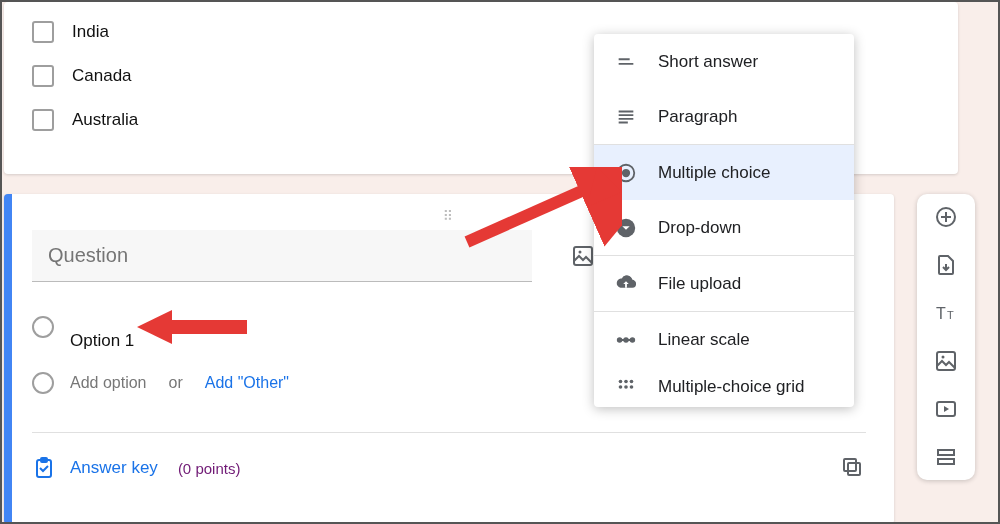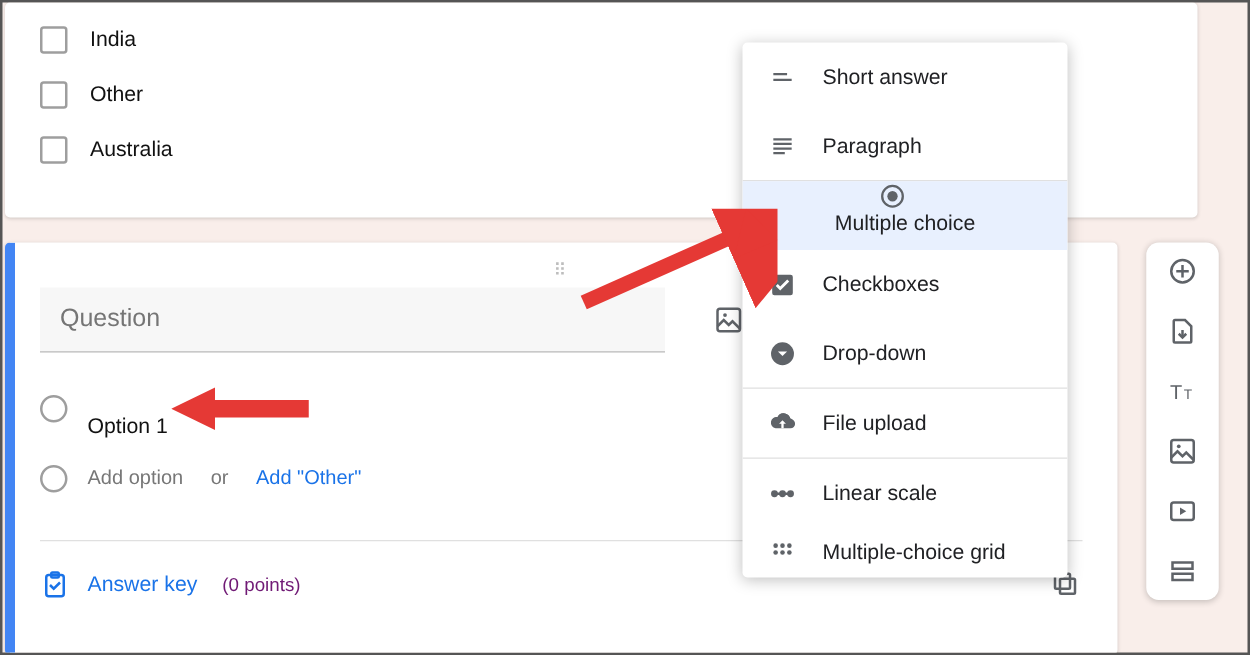--- a/index.html
+++ b/index.html
@@ -26,21 +26,21 @@
   .divider { border: none; border-top: 1px solid #e0e0e0; margin: 34px 0 0 0; }
   .footer-row { display: flex; align-items: center; margin-top: 22px; gap: 14px; }
   .clip-icon { width: 24px; height: 24px; }
   .ans-key { color: #1a73e8; font-size: 17px; cursor: pointer; }
   .points { color: #701a75; font-size: 15px; margin-left: 6px; }
   .copy-btn { margin-left: auto; width: 26px; height: 26px; color: #5f6368; cursor: pointer; }
 
   
   .dropdown { position: absolute; left: 592px; top: 32px; width: 260px; background: #fff; box-shadow: 0 2px 12px rgba(0,0,0,0.25); border-radius: 4px; overflow: hidden; }
   .dd-item { display: flex; align-items: center; height: 55px; padding: 0 20px; cursor: pointer; }
-  .dd-item.selected { background: #e8f0fe; flex-direction: column; }
+  .dd-item.selected { background: #e8f0fe; }
   .dd-sep { border-top: 1px solid #e0e0e0; }
   .dd-icon { width: 24px; height: 24px; margin-right: 20px; display: flex; align-items: center; justify-content: center; color: #5f6368; }
   .dd-label { font-size: 17px; color: #202124; }
 
   
   .side-toolbar { position: absolute; left: 915px; top: 192px; width: 58px; background: #fff; border-radius: 10px; box-shadow: 0 1px 5px rgba(0,0,0,0.2); padding: 10px 0; display: flex; flex-direction: column; align-items: center; gap: 22px; }
   .tb-btn { width: 26px; height: 26px; color: #5f6368; cursor: pointer; display:flex; align-items:center; justify-content:center; }
 
   
   .arrow { position: absolute; pointer-events: none; }
@@ -51,21 +51,21 @@
 
 <div class="main-area">
 
   <div class="card prev-card">
     <div class="check-row">
       <div class="checkbox-empty"></div>
       <span class="check-label">India</span>
     </div>
     <div class="check-row">
       <div class="checkbox-empty"></div>
-      <span class="check-label">Other</span>
+      <span class="check-label">Canada</span>
     </div>
     <div class="check-row">
       <div class="checkbox-empty"></div>
       <span class="check-label">Australia</span>
     </div>
   </div>
 
   <div class="card active-card">
     <div class="drag-dots">⠿</div>
     <div class="q-row">
@@ -135,29 +135,20 @@
     </div>
     <div class="dd-sep"></div>
     <div class="dd-item selected">
       <div class="dd-icon">
           <svg viewBox="0 0 24 24" width="22" height="22">
             <circle cx="12" cy="12" r="9" fill="none" stroke="#5f6368" stroke-width="2"></circle>
             <circle cx="12" cy="12" r="4.5" fill="#5f6368"></circle>
           </svg>
         </div>
       <span class="dd-label">Multiple choice</span>
-    </div>
-    <div class="dd-item">
-      <div class="dd-icon">
-          <svg viewBox="0 0 24 24" width="22" height="22">
-            <rect x="3" y="3" width="18" height="18" rx="2" fill="#5f6368"></rect>
-            <path d="M7 12l3 3 7-7" stroke="#fff" stroke-width="2.5" fill="none"></path>
-          </svg>
-        </div>
-      <span class="dd-label">Checkboxes</span>
     </div>
     <div class="dd-item">
       <div class="dd-icon">
           <svg viewBox="0 0 24 24" width="22" height="22">
             <circle cx="12" cy="12" r="10" fill="#5f6368"></circle>
             <path d="M8 10l4 4 4-4" fill="#fff"></path>
           </svg>
         </div>
       <span class="dd-label">Drop-down</span>
     </div>

